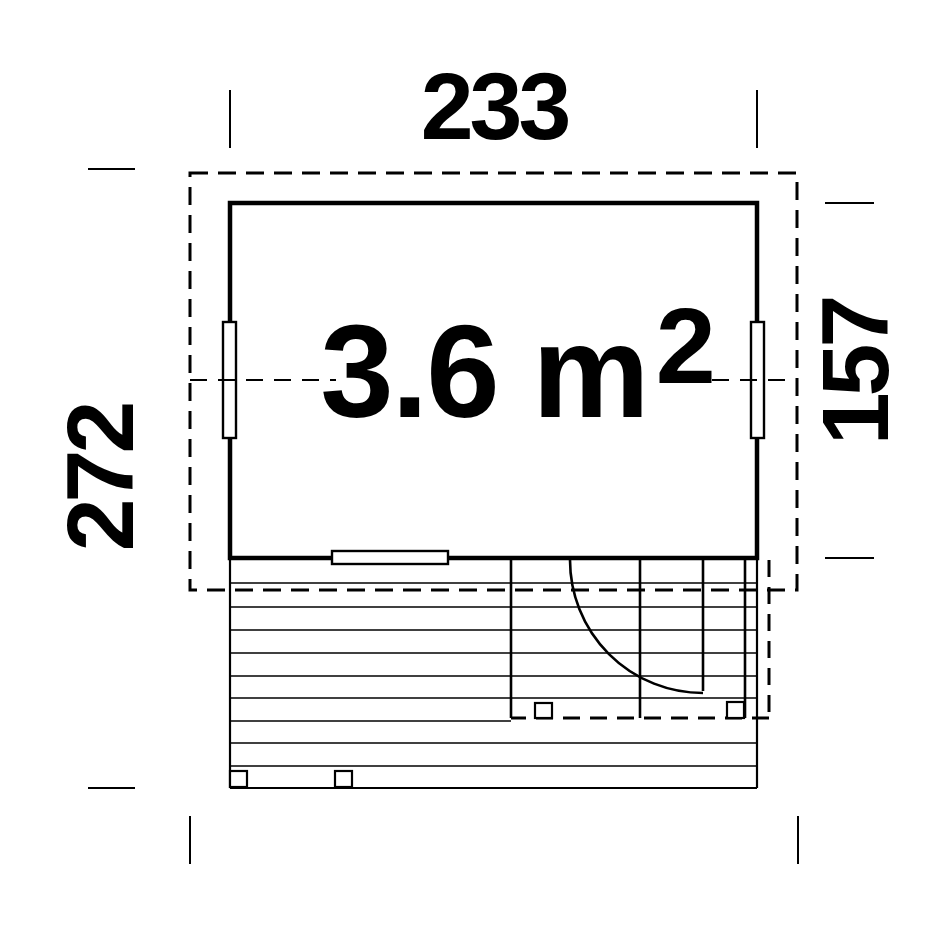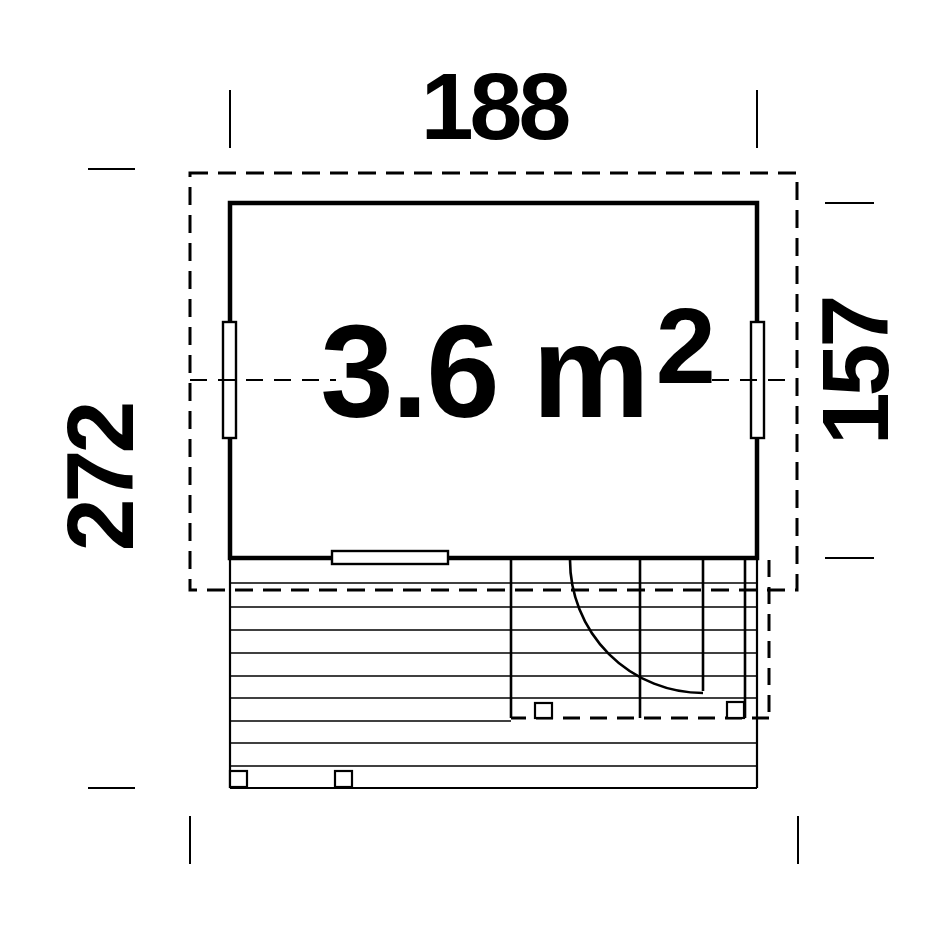--- a/index.html
+++ b/index.html
@@ -128,19 +128,19 @@
         <line x1="190" y1="816" x2="190" y2="864"></line>
         <line x1="798" y1="816" x2="798" y2="864"></line>
         <line x1="88" y1="169" x2="135" y2="169"></line>
         <line x1="88" y1="788" x2="135" y2="788"></line>
         <line x1="825" y1="203" x2="874" y2="203"></line>
         <line x1="825" y1="558" x2="874" y2="558"></line>
       </g>
     </g>
   </svg>
 
-  <div class="dim dim-top">188</div>
+  <div class="dim dim-top">233</div>
   <div class="dim dim-left">272</div>
   <div class="dim dim-right">157</div>
 
   <div class="area"><span class="area-val">3.6 m</span><sup class="area-sup">2</sup></div>
 
 </div>
 
 </body></html>

